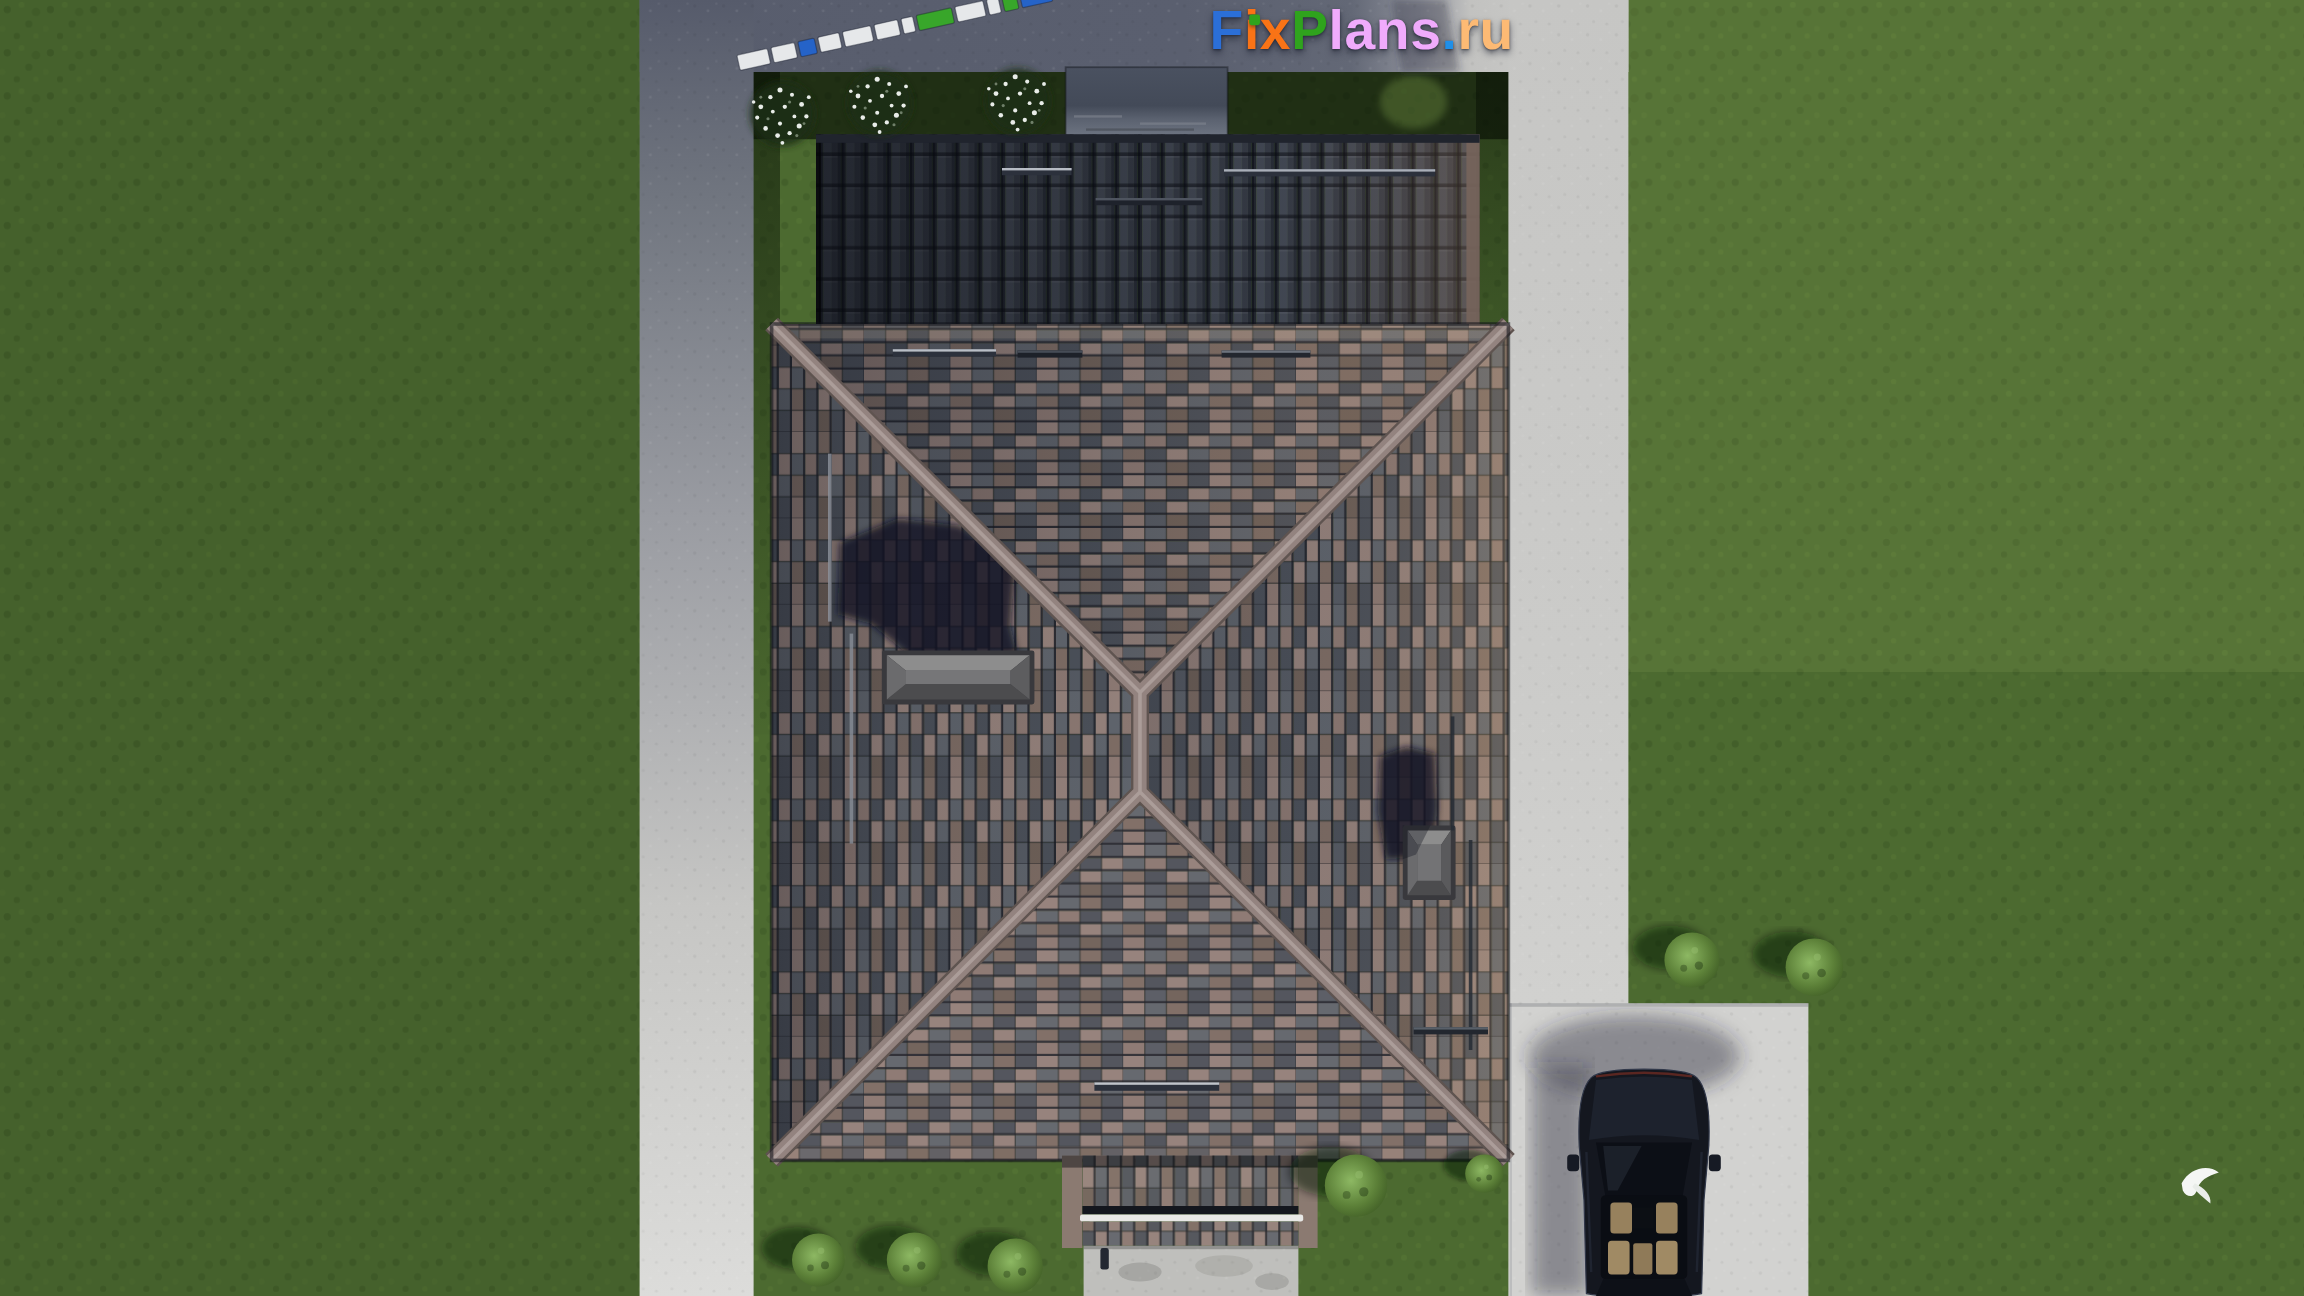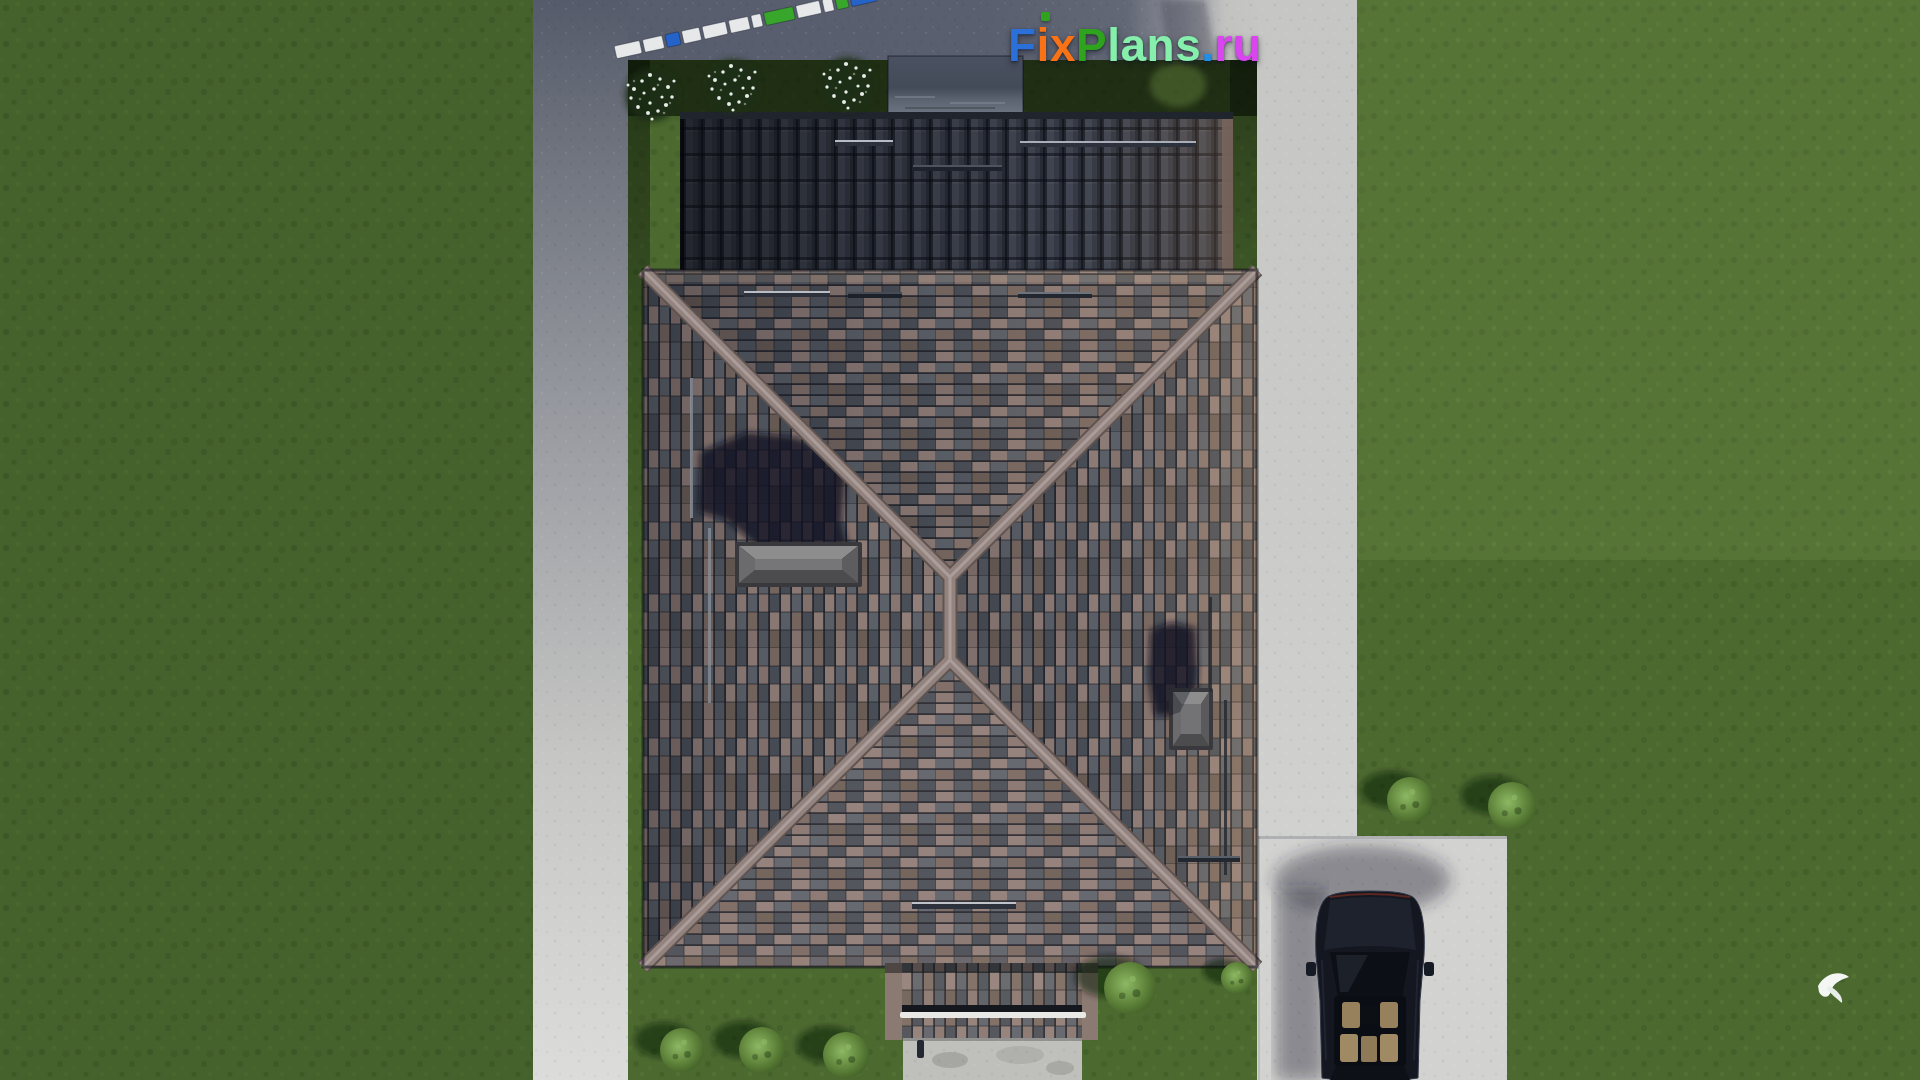--- a/index.html
+++ b/index.html
@@ -411,16 +411,16 @@
   <use href="#gbush" transform="translate(1512,806) scale(1.2)"></use>
 </g>
 
 <g>
   <path d="M1818,986 C1825,973 1840,970 1849,977 C1839,980 1833,984 1831,991 C1829,999 1822,998 1819,992 Z" fill="#f4f6f4"></path>
   <path d="M1829,986 C1837,990 1843,996 1842,1003 C1836,998 1830,993 1827,989 Z" fill="#e9ede9"></path>
 </g>
 </svg>
 
 <div class="wm">
-  <span style="color: rgb(43, 111, 216);">F</span><span style="color: #f97316;">ix</span><span style="color: rgb(47, 163, 29);">P</span><span style="color: #86efac; margin-top: 20px;">lans</span><span style="color: rgb(31, 143, 232);">.</span><span style="color: #d946ef;">ru</span>
+  <span style="color: rgb(43, 111, 216);">F</span><span style="color: #f97316;">ix</span><span style="color: rgb(47, 163, 29);">P</span><span style="color: #f0abfc;">lans</span><span style="color: rgb(31, 143, 232);">.</span><span style="color: #fdba74;">ru</span>
   <span class="idot"></span>
 </div>
 </div>
 
 </body></html>

